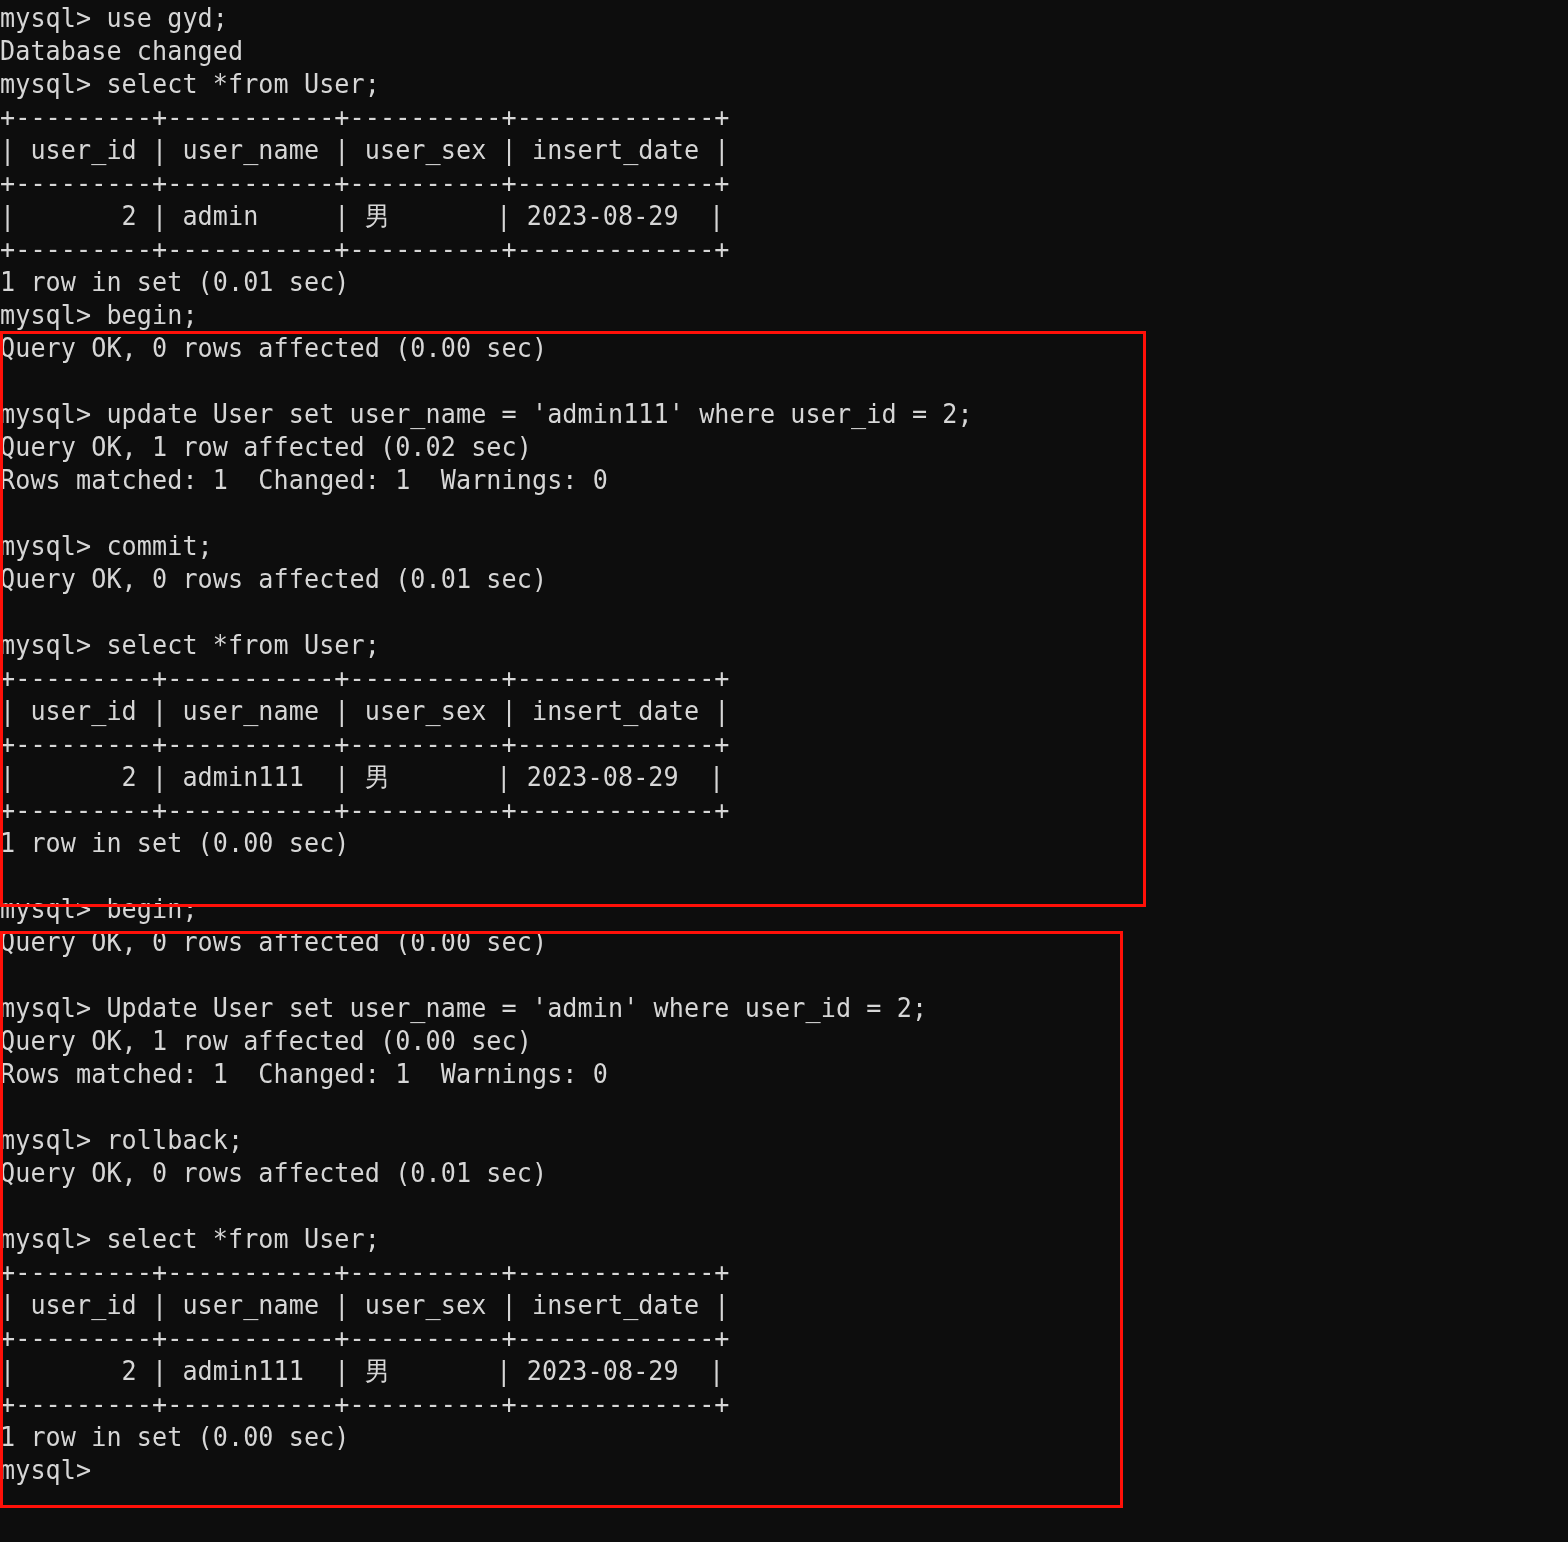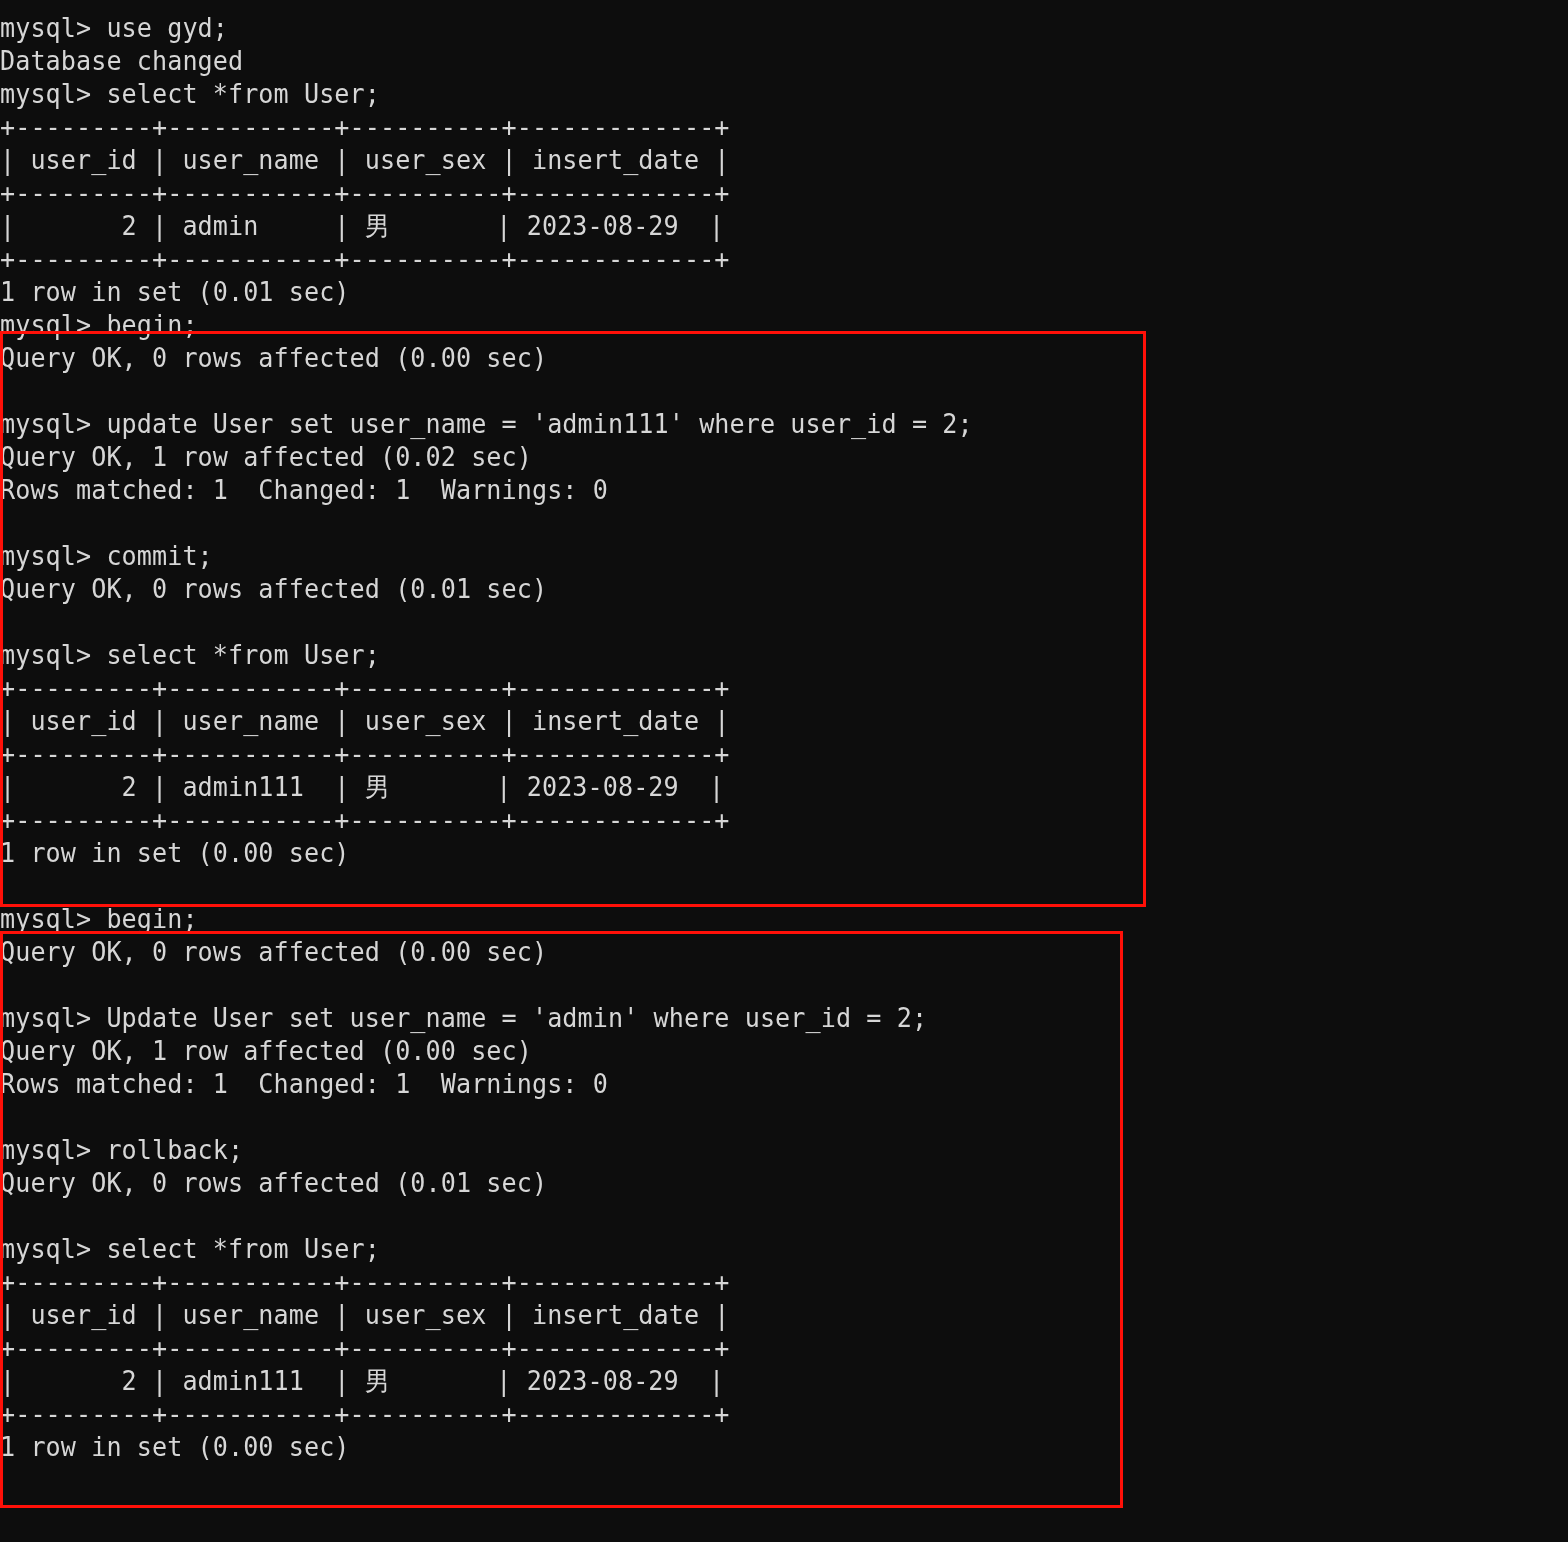--- a/index.html
+++ b/index.html
@@ -16,21 +16,21 @@
   }
   #terminal {
     position: relative;
     width: 1568px;
     height: 1542px;
     background: #0d0d0d;
     box-sizing: border-box;
   }
   .screen {
     position: absolute;
-    top: 12px;
+    top: 2px;
     left: 0;
     width: 1327px;
     padding: 0;
   }
   
   .line {
     font-family: "DejaVu Sans Mono", "Liberation Mono", monospace;
     font-size: 26px;
     line-height: 33px;
     height: 33px;
@@ -113,19 +113,22 @@
       <div class="line blank"></div>
       <div class="line">mysql&gt; select *from User;</div>
       <div class="line">+---------+-----------+----------+-------------+</div>
       <div class="line">| user_id | user_name | user_sex | insert_date |</div>
       <div class="line">+---------+-----------+----------+-------------+</div>
       <div class="line">|       2 | admin111  | 男       | 2023-08-29  |</div>
       <div class="line">+---------+-----------+----------+-------------+</div>
       <div class="line">1 row in set (0.00 sec)</div>
     </div>
 
+    <div class="section">
+      <div class="line">mysql&gt;</div>
+    </div>
 
   </div>
 
   <div class="annot-box" id="annot-0" style="left: 0px; top: 331px; width: 1146px; height: 576px; border-color: rgb(255, 16, 8);"></div>
   <div class="annot-box" id="annot-1" style="left: 0px; top: 931px; width: 1123px; height: 577px; border-color: rgb(255, 16, 8);"></div>
 
 </div>
 
 </body></html>

